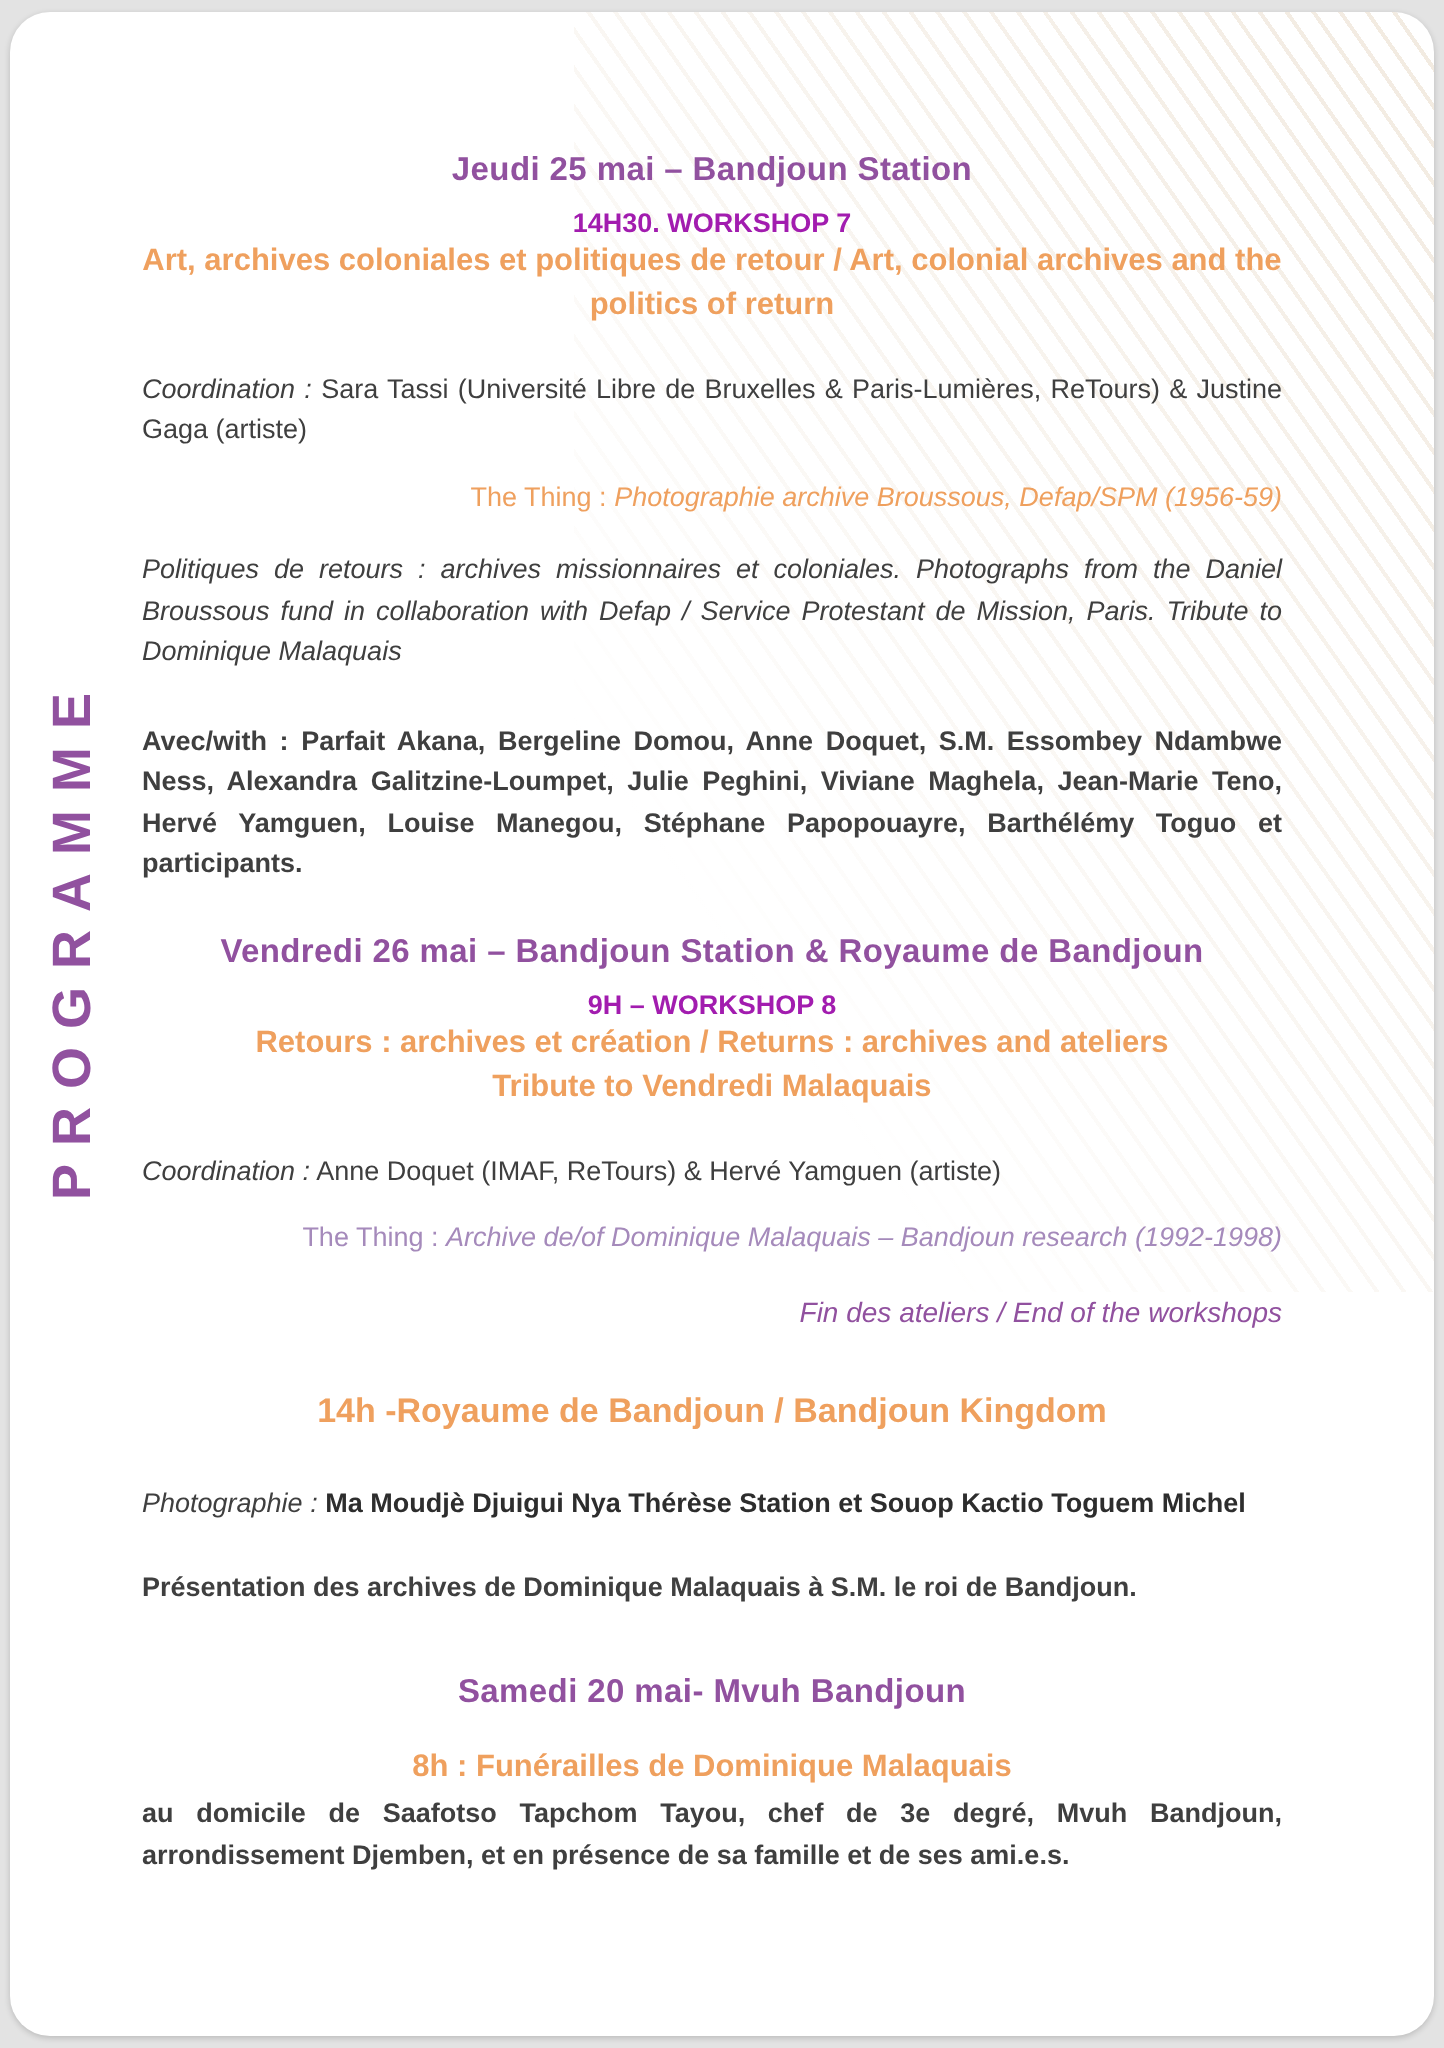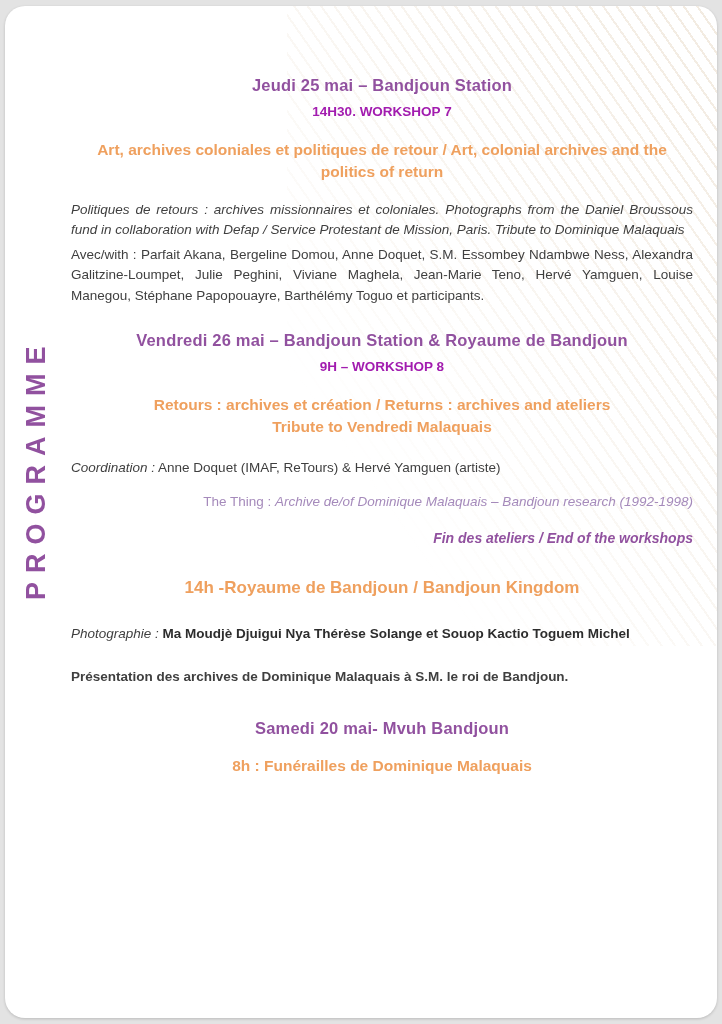--- a/index.html
+++ b/index.html
@@ -46,42 +46,42 @@
     writing-mode: vertical-rl;
     transform: rotate(180deg);
     font-size: 27px;
     font-weight: bold;
     letter-spacing: 9px;
     color: #91519f;
     white-space: nowrap;
   }
   .content {
     position: relative;
-    padding: 70px 24px 0 66px;
+    padding: 70px 76px 0 66px;
   }
   .right  { text-align: right; }
   .justify{ text-align: justify; }
   .italic { font-style: italic; }
 
   .day-title {
     font-size: 16.5px;
     font-weight: bold;
     color: #91519f;
     text-align: center;
     letter-spacing: 0.2px;
   }
   .session-time {
     margin-top: 9px;
     font-size: 13.5px;
     font-weight: bold;
     color: #a21caf;
     text-align: center;
   }
   .session-title {
-    margin-top: 20px;
+    margin-top: 1px;
     font-size: 15.5px;
     line-height: 1.45;
     font-weight: bold;
     color: #efa05e;
     text-align: center;
   }
   .session-subtitle {
     font-size: 15.5px;
     line-height: 1.45;
     font-weight: bold;
@@ -100,28 +100,28 @@
     line-height: 1.5;
   }
   .thing-orange { color: #efa05e; }
   .thing-purple { color: #a58abb; }
   .desc {
     margin-top: 16px;
     font-style: italic;
     color: #4a4a4a;
   }
   .participants {
-    margin-top: 4px;
-    font-weight: normal;
+    margin-top: 24px;
+    font-weight: bold;
     color: #2d2d2d;
   }
   .closing-note {
     margin-top: 18px;
     font-size: 14px;
-    font-weight: bold;
+    font-weight: normal;
     font-style: italic;
     color: #91519f;
     text-align: right;
   }
   .afternoon-title {
     margin-top: 32px;
     font-size: 17px;
     font-weight: bold;
     color: #efa05e;
     text-align: center;
@@ -152,21 +152,23 @@
   <div class="vertical-title">PROGRAMME</div>
 
   <div class="content">
 
     <h2 class="day-title">Jeudi 25 mai – Bandjoun Station</h2>
 
     <div class="session-time">14H30. WORKSHOP 7</div>
 
     <div class="session-title">Art, archives coloniales et politiques de retour / Art, colonial archives and the politics of return</div>
 
-
+    <p class="body justify coordination"><span class="italic">Coordination :</span> <span>Sara Tassi (Université Libre de Bruxelles &amp; Paris-Lumières, ReTours) &amp; Justine Gaga (artiste)</span></p>
+
+    <p class="thing thing-orange right"><span>The Thing :</span> <span class="italic">Photographie archive Broussous, Defap/SPM (1956-59)</span></p>
 
     <p class="body justify desc">Politiques de retours : archives missionnaires et coloniales. Photographs from the Daniel Broussous fund in collaboration with Defap / Service Protestant de Mission, Paris. Tribute to Dominique Malaquais</p>
 
     <p class="body justify participants">Avec/with : Parfait Akana, Bergeline Domou, Anne Doquet, S.M. Essombey Ndambwe Ness, Alexandra Galitzine-Loumpet, Julie Peghini, Viviane Maghela, Jean-Marie Teno, Hervé Yamguen, Louise Manegou, Stéphane Papopouayre, Barthélémy Toguo et participants.</p>
 
     <h2 class="day-title" style="margin-top:24px;">Vendredi 26 mai – Bandjoun Station &amp; Royaume de Bandjoun</h2>
 
     <div class="session-time">9H – WORKSHOP 8</div>
 
     <div class="session-title">Retours : archives et création / Returns : archives and ateliers</div>
@@ -175,23 +177,24 @@
 
     <p class="body coordination"><span class="italic">Coordination :</span> <span>Anne Doquet (IMAF, ReTours) &amp; Hervé Yamguen (artiste)</span></p>
 
     <p class="thing thing-purple right"><span>The Thing :</span> <span class="italic">Archive de/of Dominique Malaquais – Bandjoun research (1992-1998)</span></p>
 
 
     <p class="closing-note">Fin des ateliers / End of the workshops</p>
 
     <div class="afternoon-title">14h -Royaume de Bandjoun / Bandjoun Kingdom</div>
 
-    <p class="body organisation"><span class="italic">Photographie :</span> <span class="bold-part">Ma Moudjè Djuigui Nya Thérèse Solange et Souop Kactio Toguem Michel</span></p>
+    <p class="body organisation"><span class="italic">Photographie :</span> <span class="bold-part">Ma Moudjè Djuigui Nya Thérèse Station et Souop Kactio Toguem Michel</span></p>
 
     <p class="body presentation">Présentation des archives de Dominique Malaquais à S.M. le roi de Bandjoun.</p>
 
     <h2 class="day-title day3-title">Samedi 20 mai- Mvuh Bandjoun</h2>
 
     <div class="session-title day3-session">8h : Funérailles de Dominique Malaquais</div>
 
+    <p class="body justify day3-desc">au domicile de Saafotso Tapchom Tayou, chef de 3e degré, Mvuh Bandjoun, arrondissement Djemben, et en présence de sa famille et de ses ami.e.s.</p>
 
   </div>
 </div>
 
 </body></html>

